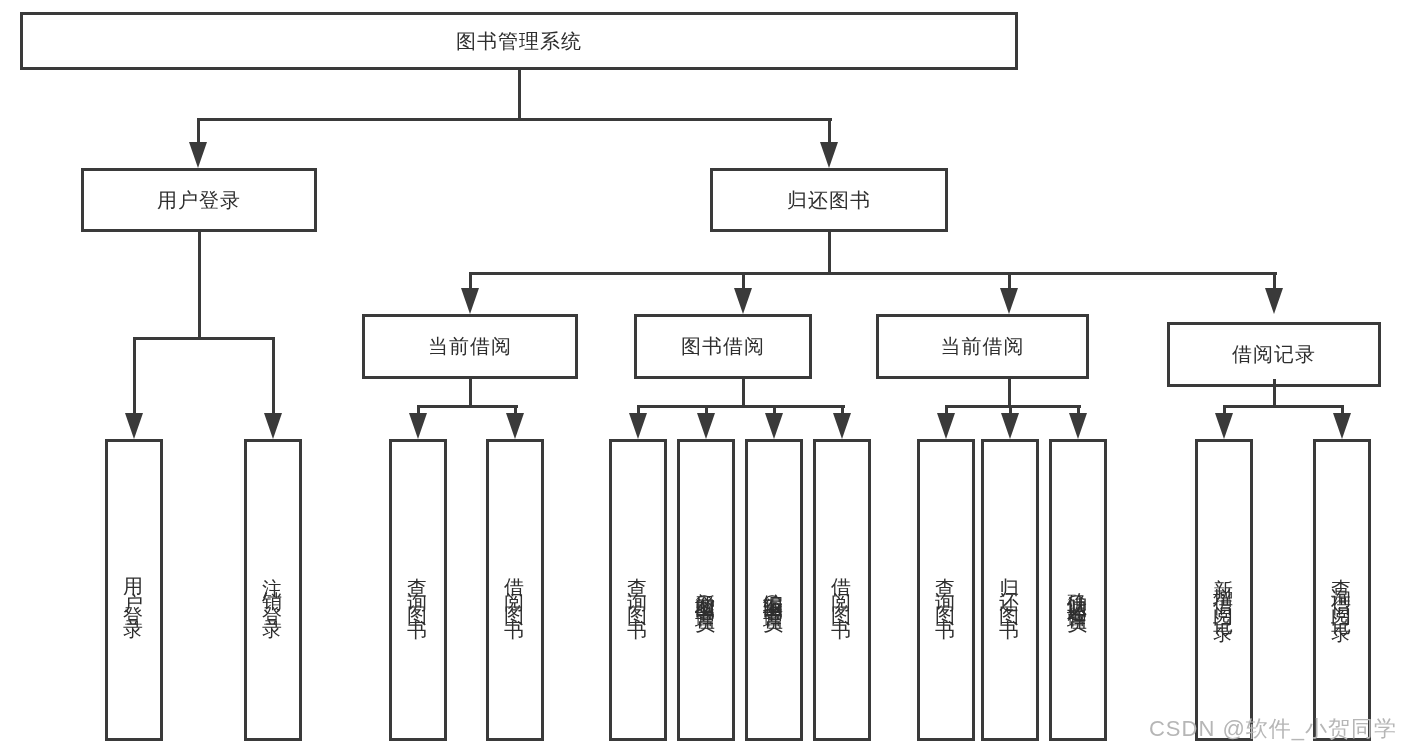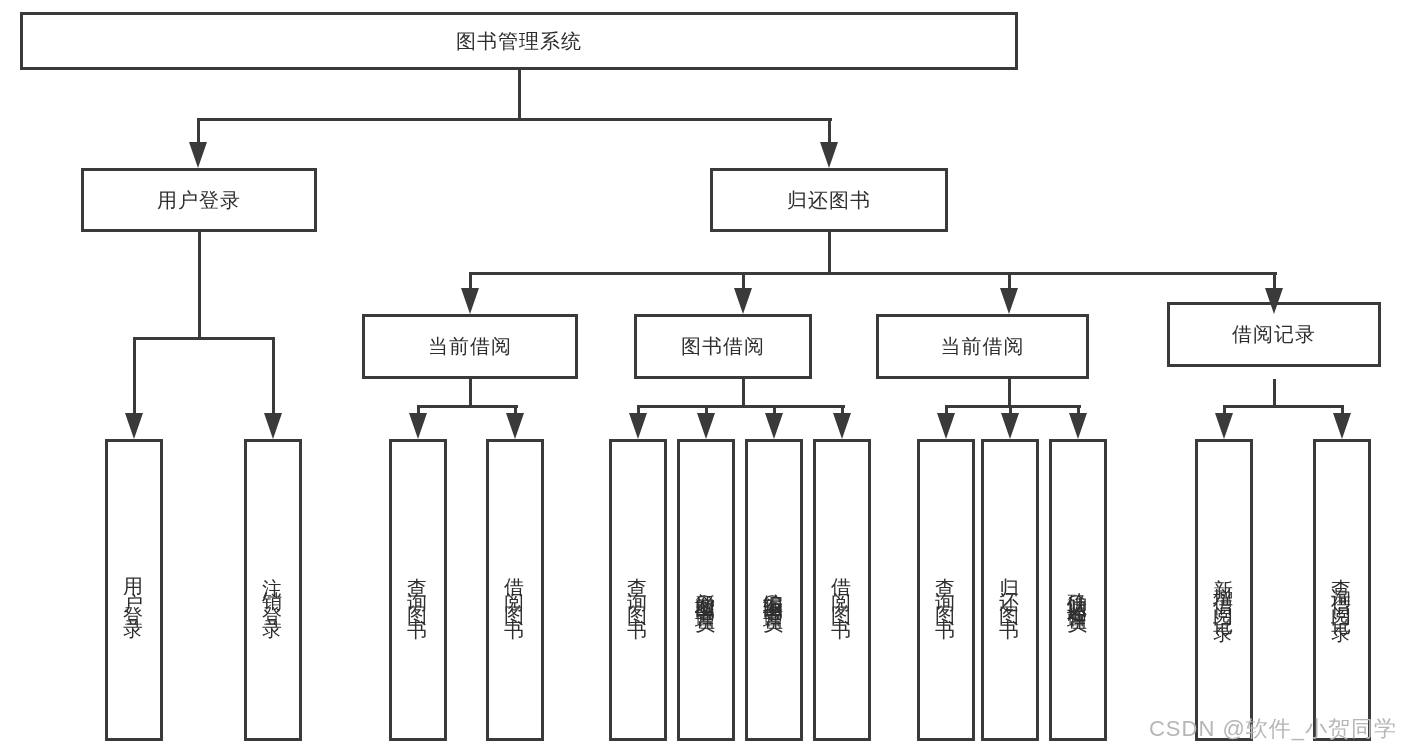--- a/index.html
+++ b/index.html
@@ -53,21 +53,21 @@
   </div>
 
   <div class="box" style="left:634px;top:314px;width:178px;height:65px">
     <span>图书借阅</span>
   </div>
 
   <div class="box" style="left:876px;top:314px;width:213px;height:65px">
     <span>当前借阅</span>
   </div>
 
-  <div class="box" style="left:1167px;top:302px;width:214px;height:65px">
+  <div class="box" style="left:1167px;top:322px;width:214px;height:65px">
     <span>借阅记录</span>
   </div>
 
   <div class="box leaf" style="left:105px;top:439px;width:58px;height:302px">
     <span class="vtext ls4">用户登录</span>
   </div>
   <div class="box leaf" style="left:244px;top:439px;width:58px;height:302px">
     <span class="vtext ls4">注销登录</span>
   </div>
 

